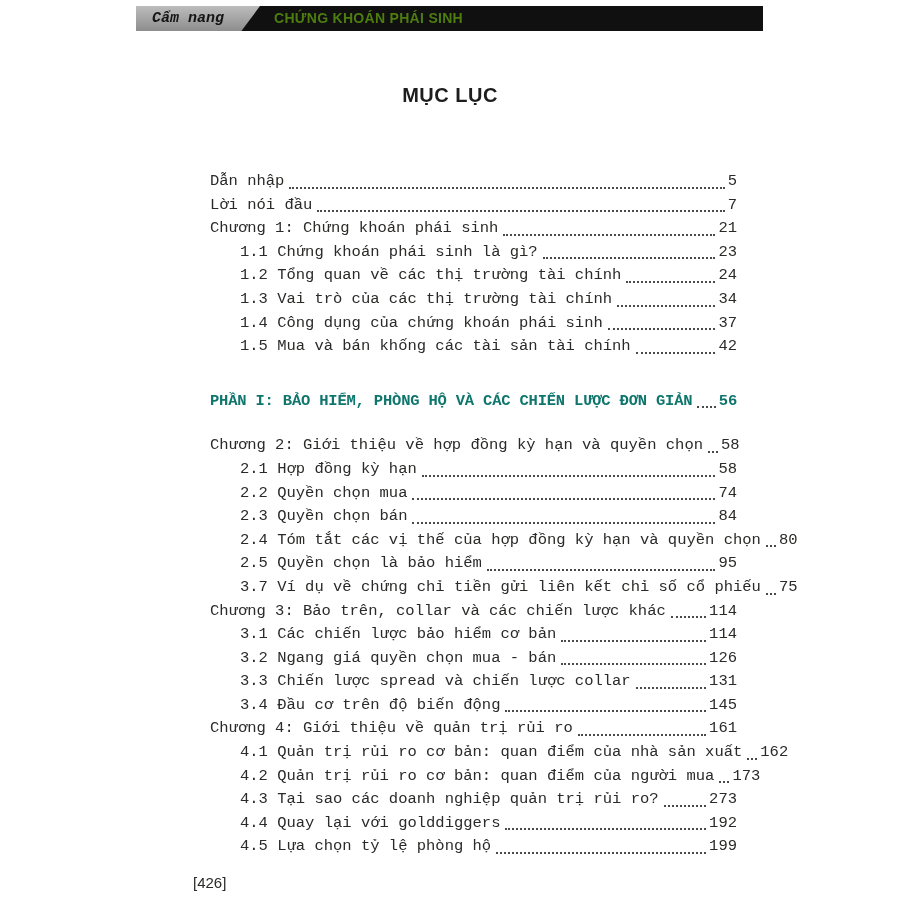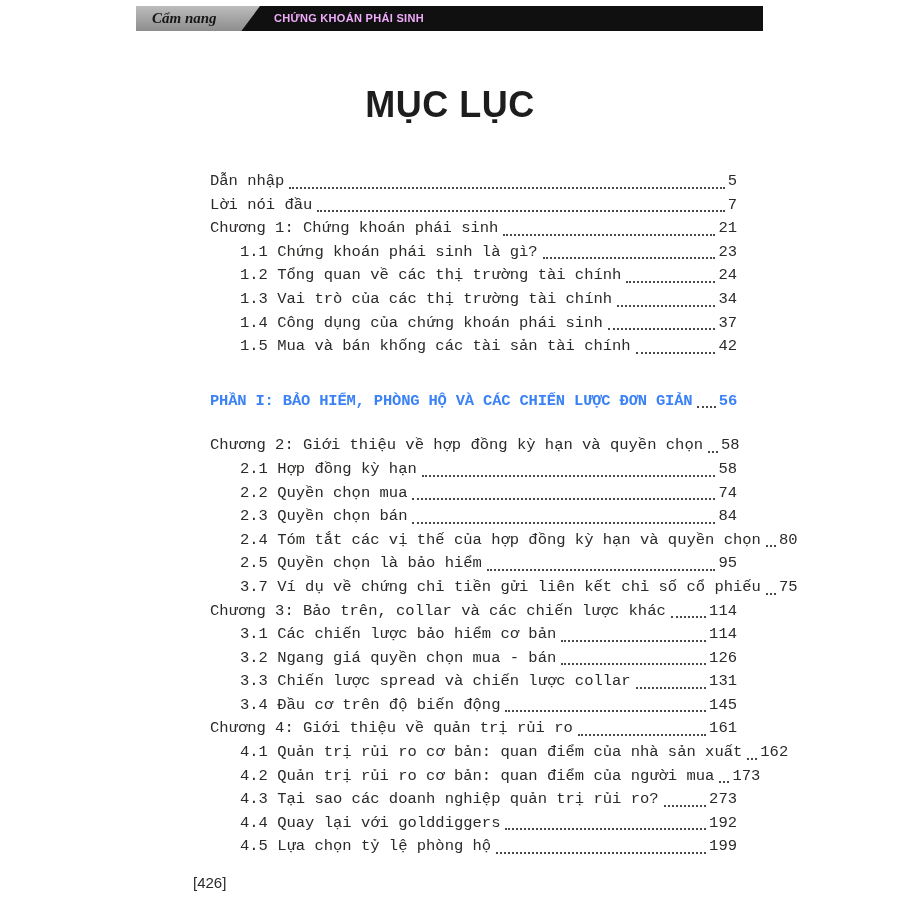--- a/index.html
+++ b/index.html
@@ -33,49 +33,49 @@
     top: 0;
     width: 124px;
     height: 25px;
     background: linear-gradient(#bcbcbc, #8d8d8d);
     clip-path: polygon(0 0, 100% 0, 85% 100%, 0 100%);
     display: flex;
     align-items: center;
     justify-content: flex-start;
   }
   .series-label {
-    font-family: Liberation Serif, serif;
+    font-family: Liberation Mono, monospace;
     font-style: italic;
     font-weight: bold;
     font-size: 15px;
     color: #151515;
     padding-left: 16px;
     white-space: nowrap;
   }
   .book-title {
     position: absolute;
     left: 138px;
     top: 0;
     height: 25px;
     line-height: 25px;
-    color: #f0abfc;
-    font-weight: bold;
-    font-size: 11px;
+    color: #4d7c0f;
+    font-weight: bold;
+    font-size: 14px;
     letter-spacing: 0.3px;
     white-space: nowrap;
   }
 
   
   .page-title {
     position: absolute;
     top: 84px;
     left: 0;
     width: 100%;
     text-align: center;
-    font-size: 36px;
+    font-size: 20px;
     font-weight: bold;
     letter-spacing: 0.5px;
     color: #1d1d1d;
   }
 
   
   .toc {
     position: absolute;
     left: 210px;
     top: 170px;
@@ -90,21 +90,21 @@
   }
   .toc-row.indent {
     padding-left: 30px;
   }
   .toc-row.part {
     font-weight: bold;
     font-size: 15.5px;
     letter-spacing: -0.2px;
     margin-top: 31px;
     margin-bottom: 21px;
-    color: #3b82f6;
+    color: #0f766e;
   }
   .toc-label {
     white-space: nowrap;
   }
   .leader {
     flex: 1 1 auto;
     min-width: 10px;
     border-bottom: 2px dotted #4a4a4a;
     margin: 0 3px 5px 5px;
   }

